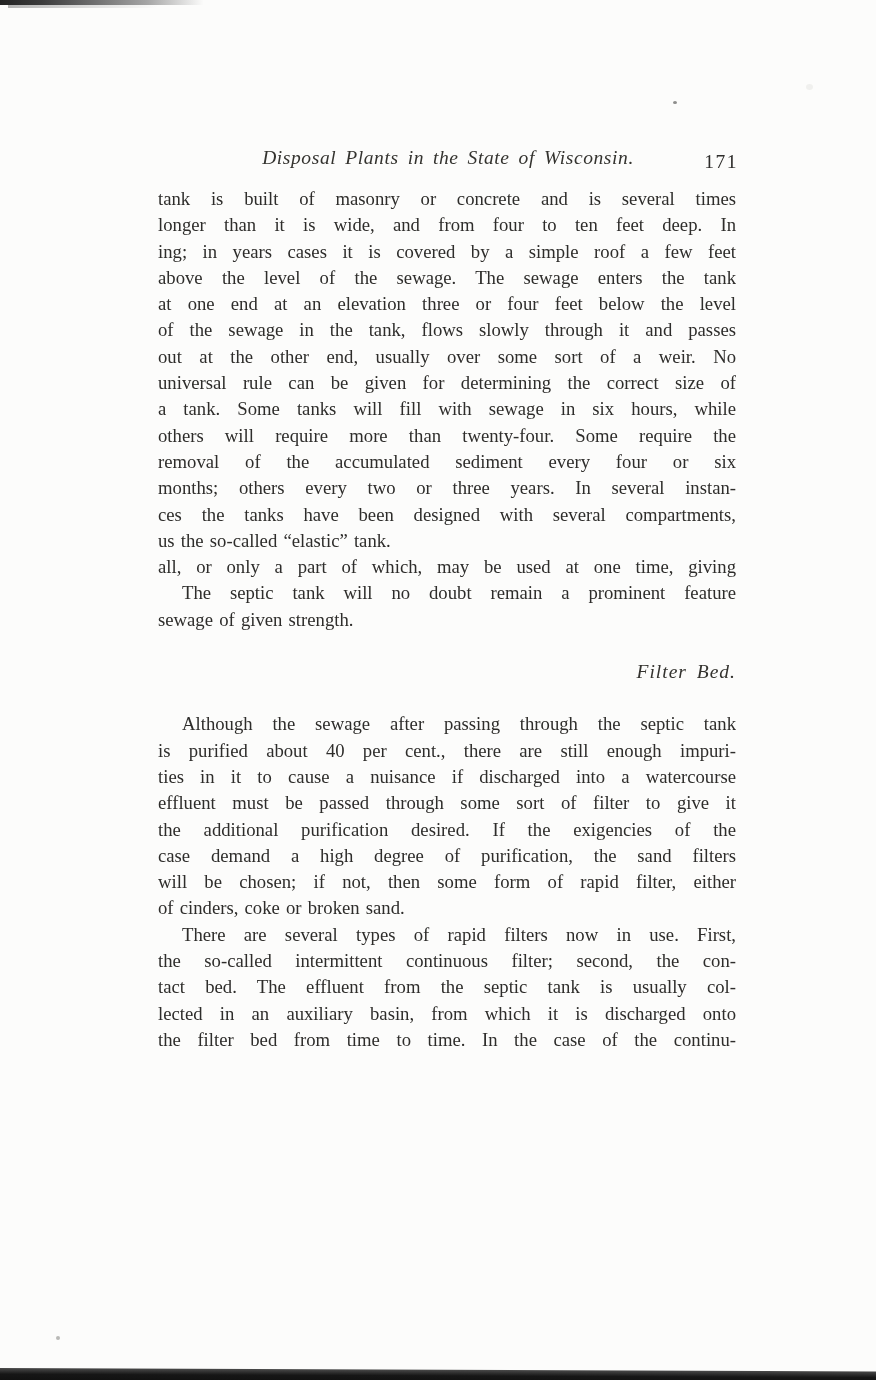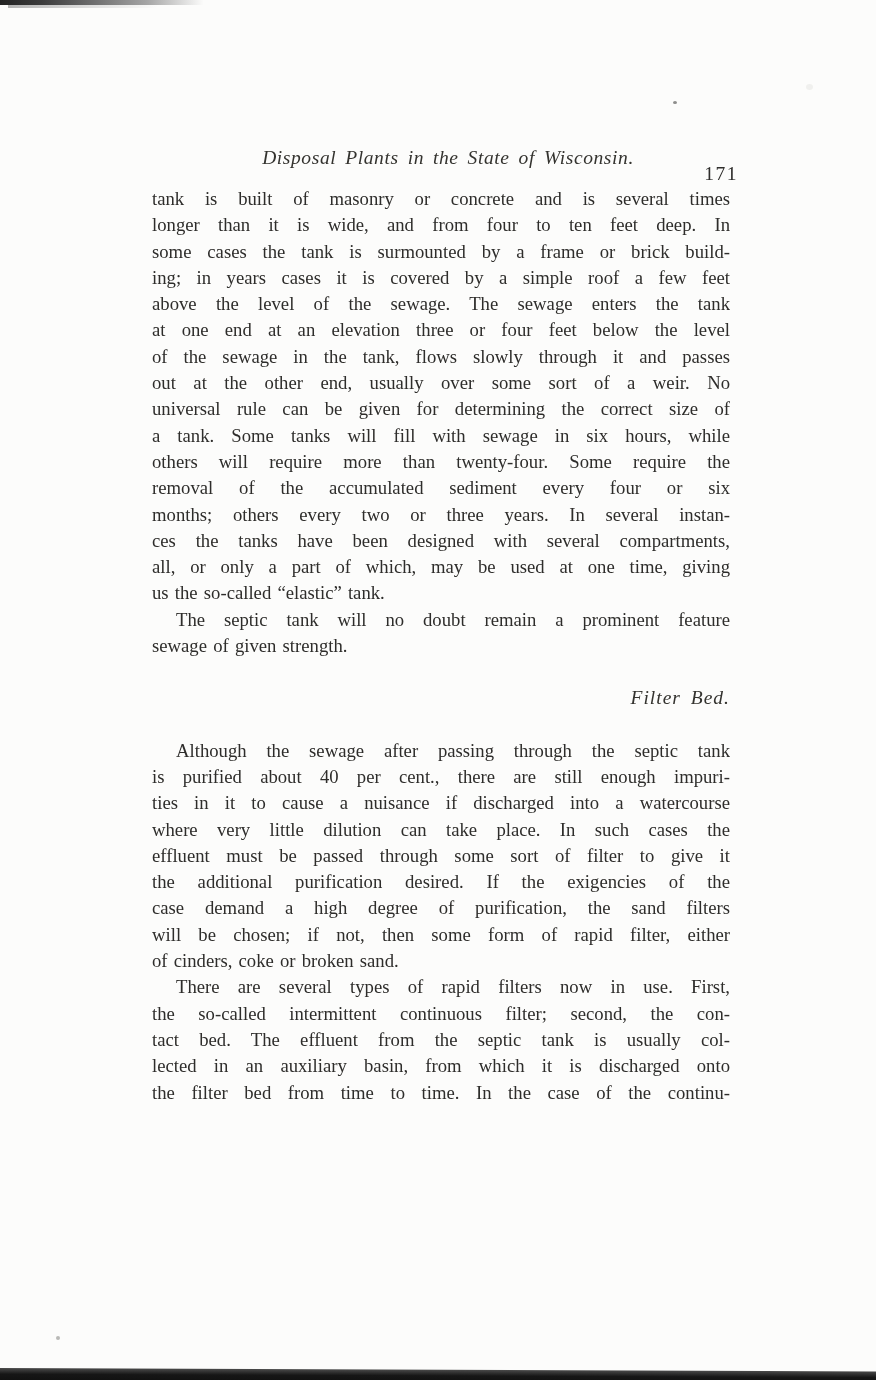--- a/index.html
+++ b/index.html
@@ -37,27 +37,27 @@
   .speck-c { left: 806px; top: 84px; width: 7px; height: 6px; background: #f0f0ee; }
 
   
   .running-head {
     position: absolute; left: 158px; top: 146px; width: 580px;
     font-style: italic; font-size: 19.5px; line-height: 24px;
     text-align: center; letter-spacing: 0.6px; word-spacing: 3.5px;
     color: #34332f;
   }
   .running-head .pagenum {
-    position: absolute; right: 0; top: 16px;
+    position: absolute; right: 0; top: 4px;
     font-style: normal; letter-spacing: 1.5px; color: #2e2d2b;
   }
 
   
   .text-block {
-    position: absolute; left: 152px; top: 186px; width: 578px;
+    position: absolute; left: 158px; top: 186px; width: 578px;
     font-size: 18.7px; line-height: 26.3px;
     word-spacing: 1.5px;
   }
   .paragraph { margin: 0; }
   .text-line {
     text-align: justify;
     text-align-last: justify;
     overflow: hidden;
     white-space: nowrap;
   }
@@ -89,45 +89,43 @@
 
   <div class="running-head">
     <span>Disposal Plants in the State of Wisconsin.</span>
     <span class="pagenum">171</span>
   </div>
 
   <div class="text-block">
       <div class="paragraph">
         <div class="text-line first">tank is built of masonry or concrete and is several times</div>
         <div class="text-line">longer than it is wide, and from four to ten feet deep.  In</div>
-        <div class="text-line">some cases the tank is surmounted by a frame or brick build-</div>
         <div class="text-line">ing; in years cases it is covered by a simple roof a few feet</div>
         <div class="text-line">above the level of the sewage.  The sewage enters the tank</div>
         <div class="text-line">at one end at an elevation three or four feet below the level</div>
         <div class="text-line">of the sewage in the tank, flows slowly through it and passes</div>
         <div class="text-line">out at the other end, usually over some sort of a weir.  No</div>
         <div class="text-line">universal rule can be given for determining the correct size of</div>
         <div class="text-line">a tank.  Some tanks will fill with sewage in six hours, while</div>
         <div class="text-line">others will require more than twenty-four.  Some require the</div>
         <div class="text-line">removal of the accumulated sediment every four or six</div>
         <div class="text-line">months; others every two or three years.  In several instan-</div>
         <div class="text-line">ces the tanks have been designed with several compartments,</div>
+        <div class="text-line para-end">us the so-called “elastic” tank.</div>
         <div class="text-line">all, or only a part of which, may be used at one time, giving</div>
-        <div class="text-line para-end">us the so-called “elastic” tank.</div>
       </div>
       <div class="paragraph indent">
         <div class="text-line first">The septic tank will no doubt remain a prominent feature</div>
         <div class="text-line para-end">sewage of given strength.</div>
       </div>
       <div class="section-heading">Filter Bed.</div>
       <div class="paragraph indent">
         <div class="text-line first">Although the sewage after passing through the septic tank</div>
         <div class="text-line">is purified about 40 per cent., there are still enough impuri-</div>
         <div class="text-line">ties in it to cause a nuisance if discharged into a watercourse</div>
-        <div class="text-line">where very little dilution can take place.  In such cases the</div>
         <div class="text-line">effluent must be passed through some sort of filter to give it</div>
         <div class="text-line">the additional purification desired.  If the exigencies of the</div>
         <div class="text-line">case demand a high degree of purification, the sand filters</div>
         <div class="text-line">will be chosen;  if not, then some form of rapid filter, either</div>
         <div class="text-line para-end">of cinders, coke or broken sand.</div>
       </div>
       <div class="paragraph indent">
         <div class="text-line first">There are several types of rapid filters now in use.  First,</div>
         <div class="text-line">the so-called intermittent continuous filter;  second, the con-</div>
         <div class="text-line">tact bed.  The effluent from the septic tank is usually col-</div>

